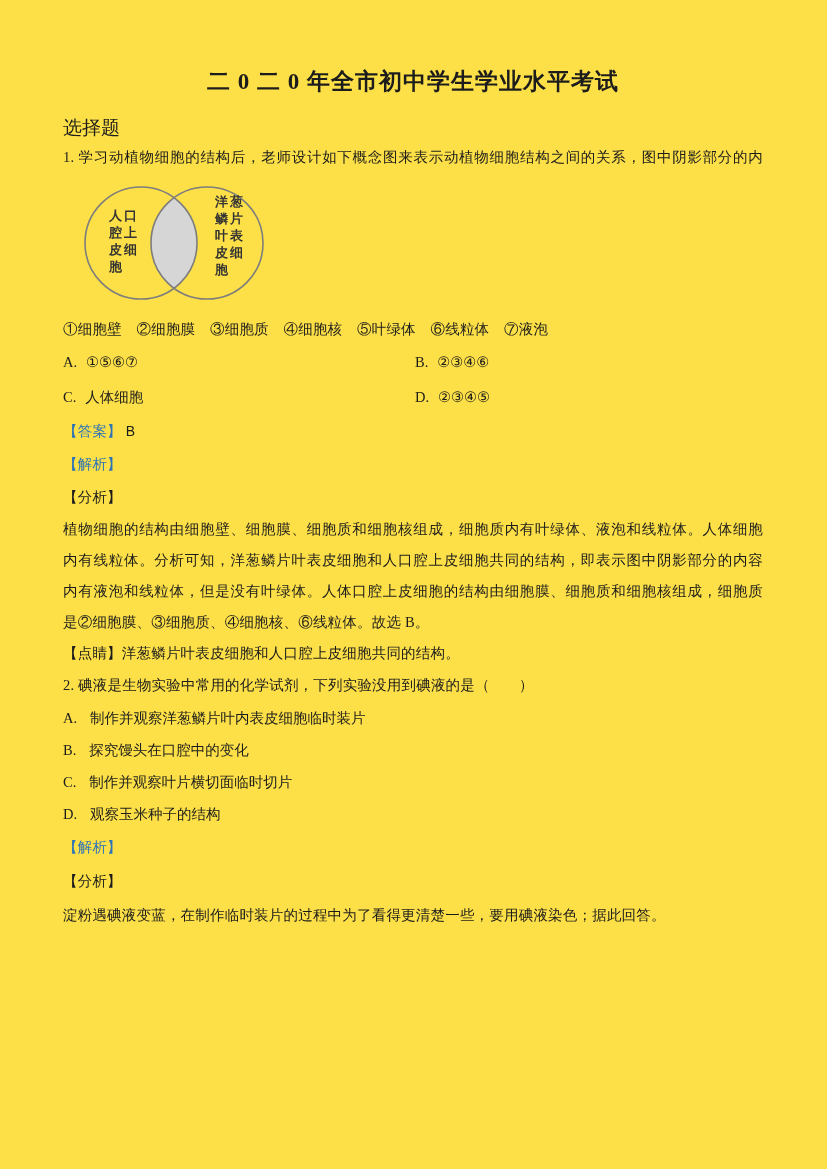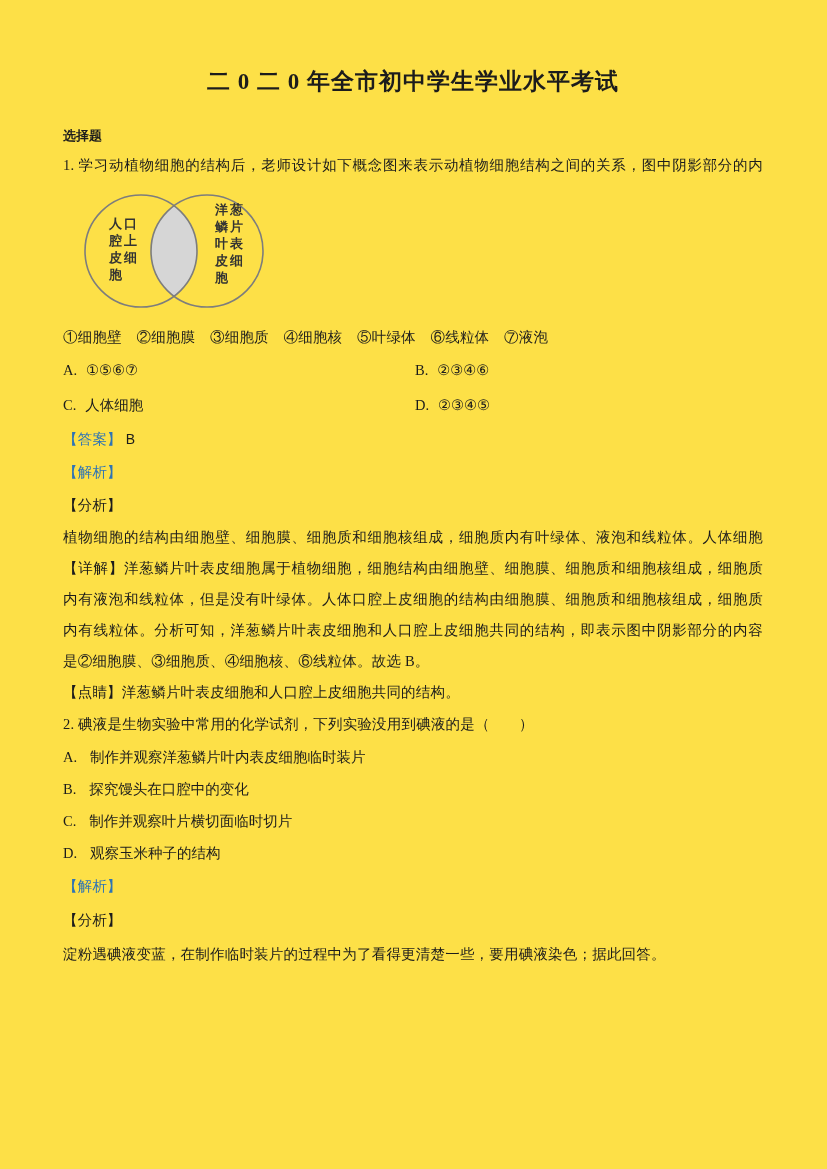--- a/index.html
+++ b/index.html
@@ -15,23 +15,23 @@
   }
   .content { padding:64px 64px 0 63px; }
   .doc-title {
     text-align:center;
     font-size:23px;
     font-weight:bold;
     line-height:36px;
     letter-spacing:1px;
   }
   .section-heading {
-    margin-top:24px;
-    font-size:13px;
-    font-weight:bold;
+    margin-top:16px;
+    font-size:19px;
+    font-weight:normal;
     line-height:24px;
   }
   .t-line {
     font-size:14.5px;
     line-height:32px;
     text-align:justify;
     letter-spacing:0.2px;
   }
   .t-line.full { text-align-last:justify; }
   .lh31 { line-height:31px; }
@@ -130,23 +130,22 @@
     </div>
     <div class="ans-line t-line lh33">
       <span class="blue">【解析】</span>
     </div>
     <div class="ans-line t-line lh33">
       <span>【分析】</span>
     </div>
 
     <div class="t-line lh31 full">植物细胞的结构由细胞壁、细胞膜、细胞质和细胞核组成，细胞质内有叶绿体、液泡和线粒体。人体细胞</div>
 
-    <div class="t-line lh31 full">【详解】洋葱鳞片叶表皮细胞属于植物细胞，细胞结构由细胞壁、细胞膜、细胞质和细胞核组成，细胞质</div>
+    <div class="t-line lh31 full">内有线粒体。分析可知，洋葱鳞片叶表皮细胞和人口腔上皮细胞共同的结构，即表示图中阴影部分的内容</div>
     <div class="t-line lh31 full">内有液泡和线粒体，但是没有叶绿体。人体口腔上皮细胞的结构由细胞膜、细胞质和细胞核组成，细胞质</div>
-    <div class="t-line lh31 full">内有线粒体。分析可知，洋葱鳞片叶表皮细胞和人口腔上皮细胞共同的结构，即表示图中阴影部分的内容</div>
     <div class="t-line lh31">是②细胞膜、③细胞质、④细胞核、⑥线粒体。故选 B。</div>
 
     <div class="t-line lh31">【点睛】洋葱鳞片叶表皮细胞和人口腔上皮细胞共同的结构。</div>
 
     <div class="t-line lh33">2. 碘液是生物实验中常用的化学试剂，下列实验没用到碘液的是（　　）</div>
 
     <div class="q2-opt">
       <span class="opt-label">A.</span>
       <span class="opt-text">制作并观察洋葱鳞片叶内表皮细胞临时装片</span>
     </div>

